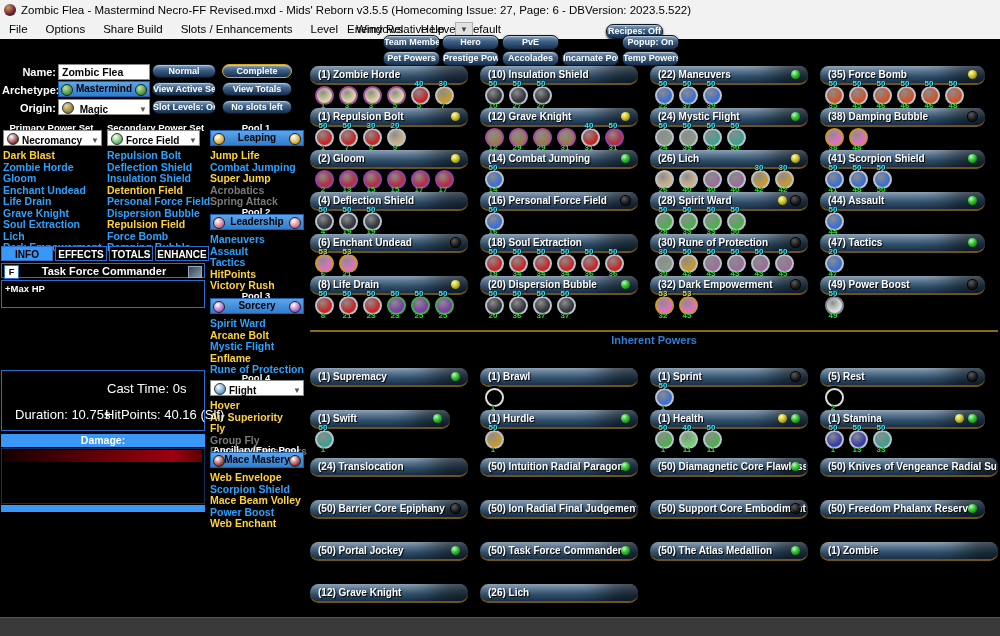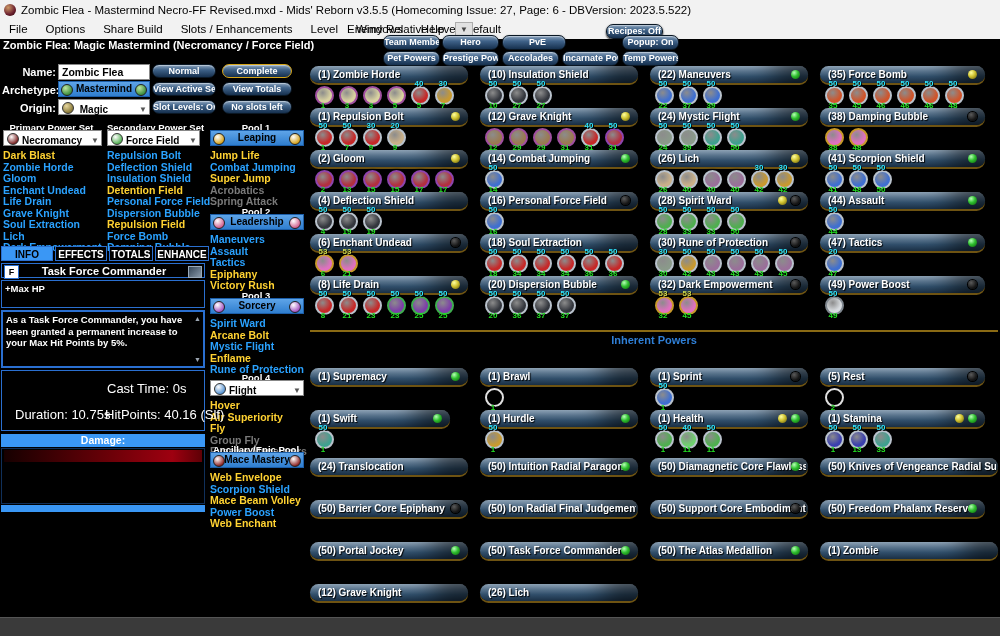--- a/index.html
+++ b/index.html
@@ -77,26 +77,25 @@
     <div class="abs appicon"></div>
     <div class="abs titletext">Zombic Flea - Mastermind Necro-FF Revised.mxd - Mids' Reborn v3.5.5  (Homecoming Issue: 27, Page: 6 - DBVersion: 2023.5.522)</div>
   </div>
 
   <div class="abs menubar">
     <span id="menus"><span class="menuitem">File</span><span class="menuitem">Options</span><span class="menuitem">Share Build</span><span class="menuitem">Slots / Enhancements</span><span class="menuitem">Level</span><span class="menuitem">Windows</span><span class="menuitem">Help</span></span>
     <span class="abs enemylvl">Enemy Relative Level: Default</span>
     <span class="abs enemycaret">▼</span>
   </div>
 
-  <div class="abs charsummary">Zombic Flea: Magic Mastermind (Necromancy / Force Field)</div>
 
   <div id="topbtns">
       <div class="abs pill" style="left: 383px; top: 35px; width: 55px;">Team Members</div>
       <div class="abs pill" style="left: 442px; top: 35px; width: 55px;">Hero</div>
-      <div class="abs pill" style="left: 502px; top: 35px; width: 55px; padding-left: 7px;">PvE</div>
+      <div class="abs pill" style="left: 502px; top: 35px; width: 55px;">PvE</div>
       <div class="abs pill" style="left: 562px; top: 24px; width: 55px; margin-left: 44px;">Recipes: Off</div>
       <div class="abs pill" style="left: 622px; top: 35px; width: 55px;">Popup: On</div>
       <div class="abs pill" style="left: 383px; top: 51px; width: 55px;">Pet Powers</div>
       <div class="abs pill" style="left: 442px; top: 51px; width: 55px;">Prestige Powers</div>
       <div class="abs pill" style="left: 502px; top: 51px; width: 55px;">Accolades</div>
       <div class="abs pill" style="left: 562px; top: 51px; width: 55px;">Incarnate Powers</div>
       <div class="abs pill" style="left: 622px; top: 51px; width: 55px;">Temp Powers</div>
     </div>
 
   <div class="abs flabel" style="left:2px;top:66px;">Name:</div>
@@ -157,21 +156,21 @@
         <div class="c-y">Super Jump</div>
         <div class="c-g">Acrobatics</div>
         <div class="c-g">Spring Attack</div>
       </div>
       <div class="abs colhead" style="left: 210px; top: 206px; width: 92px;">Pool 2</div>
       <div class="abs combo-hl" style="left: 210px; top: 214px; width: 92px;">Leadership<span class="cicon" style="left: 2px; background: radial-gradient(circle at 35% 30%, rgb(255, 255, 255), rgb(208, 90, 138) 75%);"></span><span class="cicon" style="background: radial-gradient(circle at 35% 30%, rgb(255, 255, 255), rgb(208, 90, 138) 75%); right: 2px;"></span></div>
       <div class="abs plist" style="left: 210px; top: 234px; width: 92px;">
         <div class="c-b">Maneuvers</div>
         <div class="c-b">Assault</div>
         <div class="c-b">Tactics</div>
-        <div class="c-y">Epiphany</div>
+        <div class="c-y">HitPoints</div>
         <div class="c-y">Victory Rush</div>
       </div>
       <div class="abs colhead" style="left: 210px; top: 290px; width: 92px;">Pool 3</div>
       <div class="abs combo-hl" style="left: 210px; top: 298px; width: 92px;">Sorcery<span class="cicon" style="left: 2px; background: radial-gradient(circle at 35% 30%, rgb(255, 255, 255), rgb(160, 79, 192) 75%);"></span><span class="cicon" style="background: radial-gradient(circle at 35% 30%, rgb(255, 255, 255), rgb(160, 79, 192) 75%); right: 2px;"></span></div>
       <div class="abs plist" style="left: 210px; top: 318px; width: 92px;">
         <div class="c-b">Spirit Ward</div>
         <div class="c-y">Arcane Bolt</div>
         <div class="c-b">Mystic Flight</div>
         <div class="c-y">Enflame</div>
         <div class="c-b">Rune of Protection</div>
@@ -203,25 +202,20 @@
       <div class="abs tab idle" style="left: 155px; top: 246px; width: 54px;">ENHANCE</div>
     </div>
 
   <div class="abs ibox" style="left:1px;top:263px;width:204px;height:15px;">
     <div class="abs fbtn" style="left:2px;top:1px;">F</div>
     <div class="abs ptitle" style="left:18px;top:1px;width:168px;">Task Force Commander</div>
     <div class="abs imgicon" style="right:2px;top:2px;"></div>
   </div>
   <div class="abs ibox" style="left:1px;top:280px;width:204px;height:28px;">
     <div class="abs desc" style="left:3px;top:2px;">+Max HP</div>
-  </div>
-  <div class="abs ibox" style="left:1px;top:310px;width:204px;height:58px;border-width:2px;">
-    <div class="abs desc" style="left:3px;top:2px;width:186px;">As a Task Force Commander, you have been granted a permanent increase to your Max Hit Points by 5%.</div>
-    <div class="abs scrollarrow" style="right:2px;top:3px;">▲</div>
-    <div class="abs scrollarrow" style="right:2px;bottom:3px;">▼</div>
   </div>
   <div class="abs ibox" style="left:1px;top:370px;width:204px;height:61px;">
     <div class="abs statline" style="left:105px;top:10px;">
       <span>Cast Time:</span> <span>0s</span></div>
     <div class="abs statline" style="left:13px;top:36px;">
       <span>Duration:</span> <span>10.75s</span></div>
     <div class="abs statline" style="left:103px;top:36px;">
       <span>HitPoints:</span> <span>40.16 (Slf)</span></div>
   </div>
   <div class="abs dmghdr" style="left:1px;top:434px;width:204px;height:13px;">Damage:</div>

